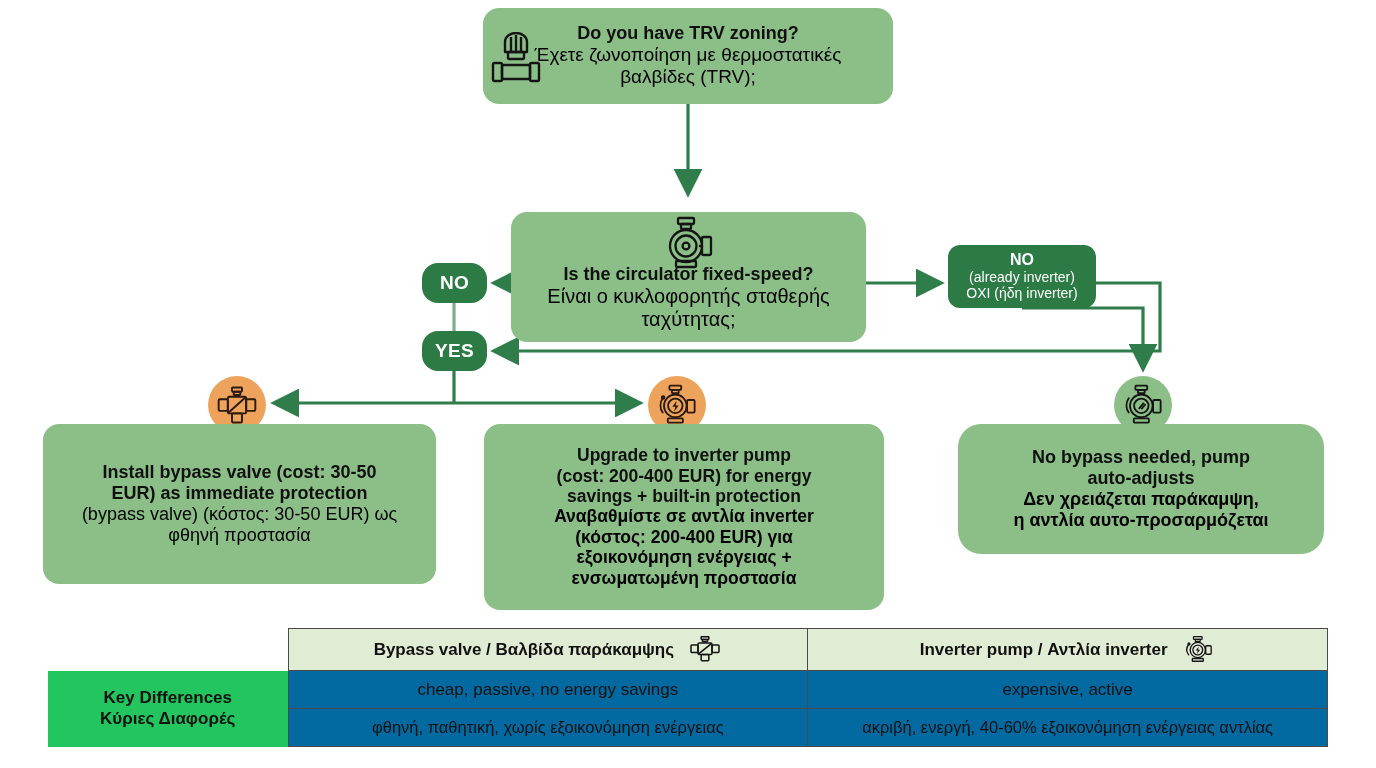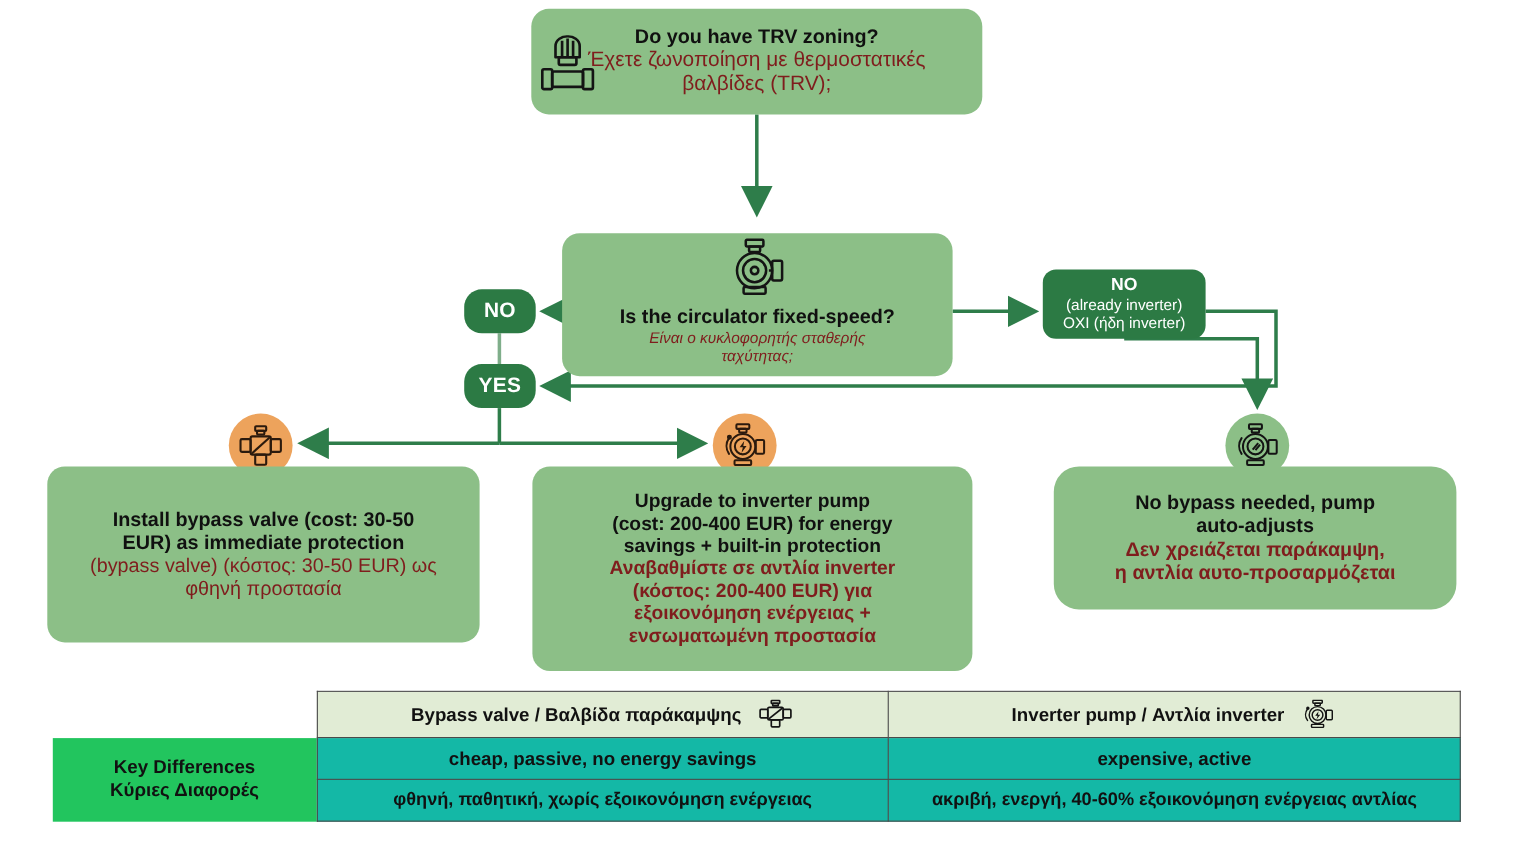--- a/index.html
+++ b/index.html
@@ -27,32 +27,32 @@
   }
   .node .en {
     font-weight: bold;
     font-size: 17px;
     line-height: 1.16;
     color: #101010;
   }
   .node .el {
     font-size: 17px;
     line-height: 1.18;
-    color: #7f1d1d;
+    color: #000000;
   }
 
   
   #q1 { left: 483px; top: 8px; width: 410px; height: 96px; }
   #q1 .en { font-size: 18px; }
   #q1 .el { font-size: 19px; }
 
   
   #q2 { left: 511px; top: 212px; width: 355px; height: 130px; justify-content: flex-end; padding-bottom: 10px; }
   #q2 .en { font-size: 18px; }
-  #q2 .el { font-size: 14px; font-style: italic; }
+  #q2 .el { font-size: 20px; }
 
   
   .q1-icon {
     position: absolute;
     left: 8px; top: 24px;
     width: 50px; height: 56px;
   }
   .q2-icon {
     position: absolute;
     left: 50%; top: 4px;
@@ -151,21 +151,21 @@
     border: none !important;
     width: 240px;
   }
   th.colhead {
     background: #e1ecd5;
     font-weight: bold;
     font-size: 17px;
     height: 42px;
   }
   th.colhead .hdwrap { display: flex; align-items: center; justify-content: center; gap: 14px; }
-  td.cell { background: #14b8a6; height: 38px; font-weight: bold; }
+  td.cell { background: #0369a1; height: 38px; }
   td.cell.el { font-size: 16.5px; }
 
   .hd-icon { width: 34px; height: 28px; flex: 0 0 auto; }
 </style>
 </head>
 <body>
 
 <div id="stage">
 
   <svg id="wires" viewBox="0 0 1376 768">

